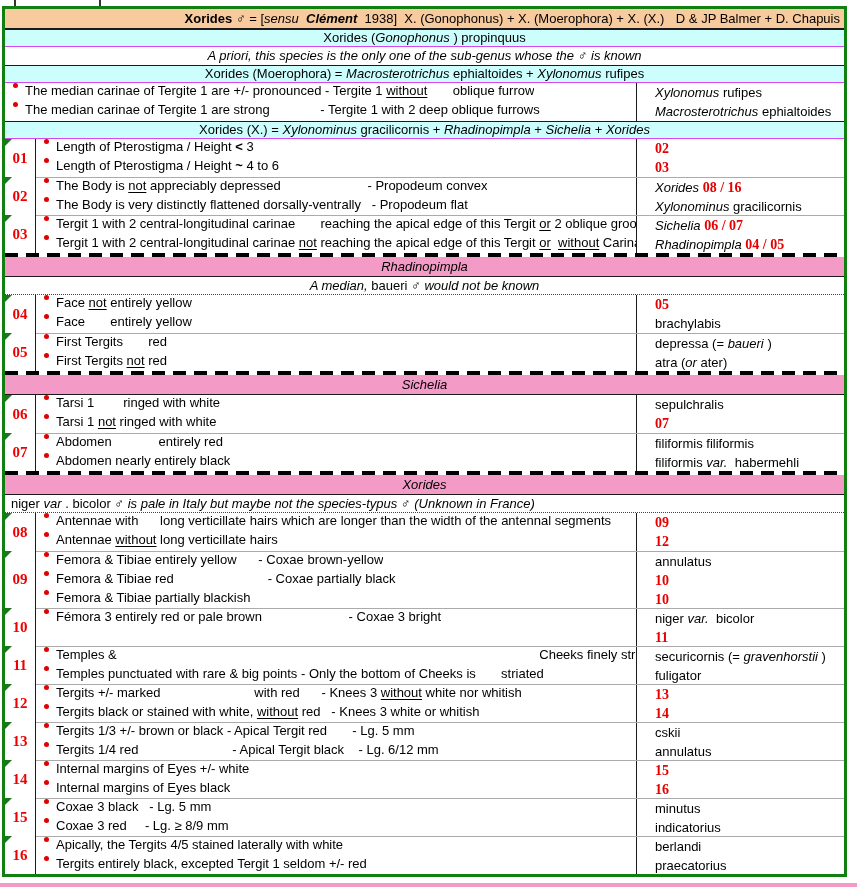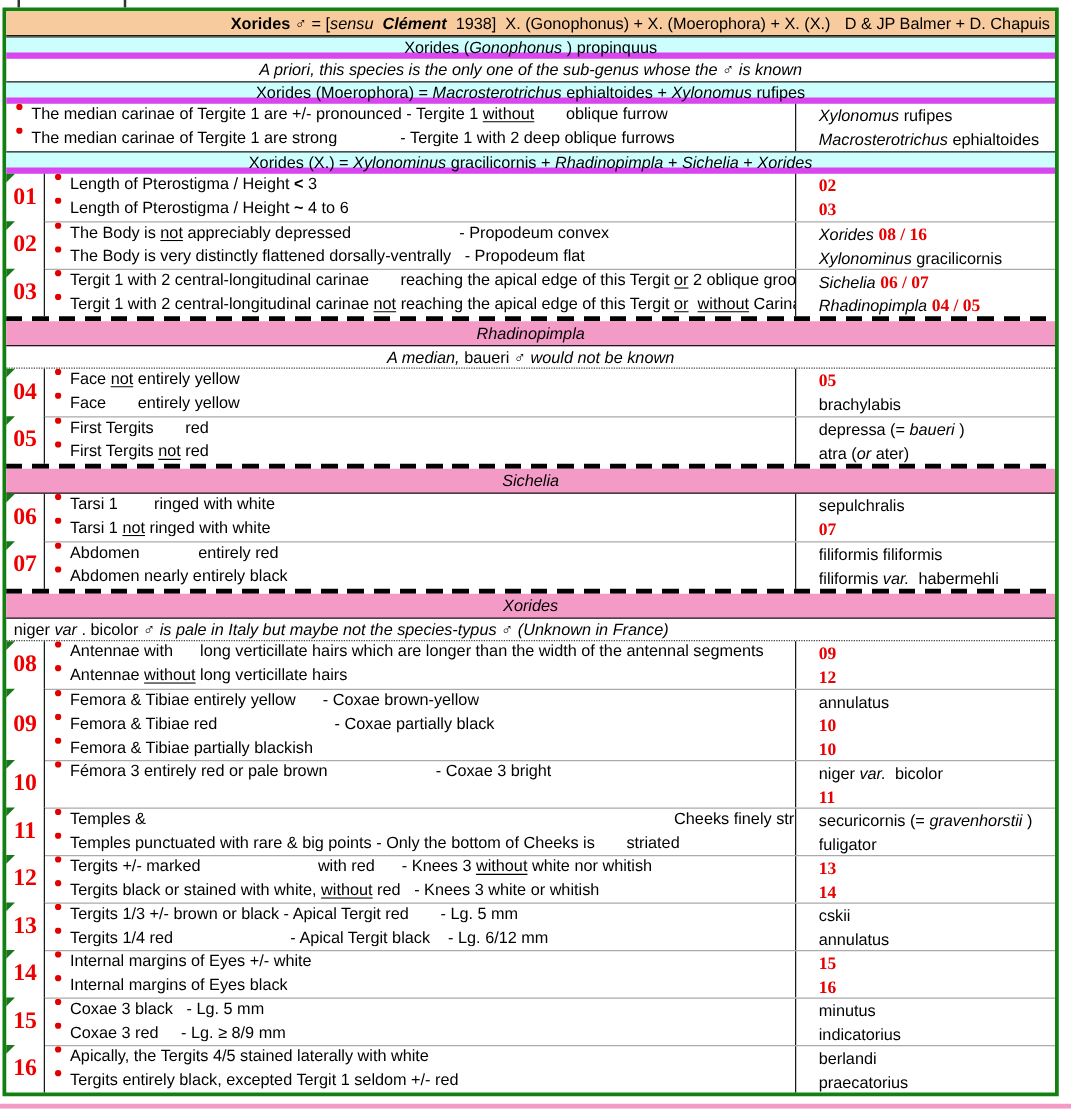--- a/index.html
+++ b/index.html
@@ -12,36 +12,36 @@
   .bottomstrip{position:absolute;left:0;bottom:0;width:857px;height:4px;background:#F49AC7;}
 
   .titlebar{height:20px;flex:none;background:#F7CB9E;border-bottom:1px solid #1a1a1a;
             position:relative;font-size:13px;line-height:19px;box-sizing:border-box;}
   .title{position:absolute;left:0;right:0;top:0;text-align:center;white-space:pre;}
   .authors{position:absolute;right:4px;top:0;text-align:center;}
 
   .tbody{flex:1;display:flex;flex-direction:column;min-height:0;}
   .row{box-sizing:border-box;flex:none;}
 
-  .cyan{height:18px;background:#CCFEFE;border-top:1px solid #1a1a1a;border-bottom:5px solid #d946ef;
+  .cyan{height:18px;background:#CCFEFE;border-top:1px solid #1a1a1a;border-bottom:1px solid #d946ef;
         text-align:center;font-size:13px;line-height:15px;white-space:pre;}
   .note,.note_dotted,.note_left{height:18px;font-size:13px;line-height:17px;text-align:center;white-space:pre;}
   .note_dotted,.note_left{border-bottom:1px dotted #444;}
   .note_left{text-align:left;padding-left:6px;}
 
   .band{height:24px;}
   .dash{height:4px;background:repeating-linear-gradient(90deg,#000 0 13px,#fff 13px 21px);}
   .pink{height:19px;background:#F49AC7;border-bottom:1px solid #1a1a1a;text-align:center;
         font-size:13px;line-height:19px;box-sizing:content-box;}
 
   .key,.knum{display:flex;}
   .n2{height:38px;}.n3{height:57px;}
   .numcell{width:30px;flex:none;border-right:1px solid #1a1a1a;display:flex;align-items:center;
            justify-content:center;position:relative;color:#ee0000;font-weight:bold;
-           font-family:"Liberation Serif",serif;font-size:19px;}
+           font-family:"Liberation Serif",serif;font-size:15px;}
   .corner{position:absolute;top:0;left:0;width:0;height:0;
           border-top:7px solid #187818;border-right:7px solid transparent;}
   .rowbody{flex:1;display:flex;min-width:0;}
   .sep{border-top:1px solid #ABABAB;}
   .desc{flex:1;min-width:0;padding-left:3px;overflow:hidden;}
   .dline{display:flex;height:19px;align-items:flex-start;overflow:hidden;}
   .bullet{width:5px;height:5px;border-radius:50%;background:#e00000;margin:0 7px 0 5px;flex:none;}
   .dtext{font-size:13px;white-space:pre;overflow:hidden;}
   .spec{width:189px;flex:none;border-left:1px solid #1a1a1a;padding-left:18px;overflow:hidden;}
   .sline{height:19px;line-height:19px;font-size:13px;white-space:pre;}

